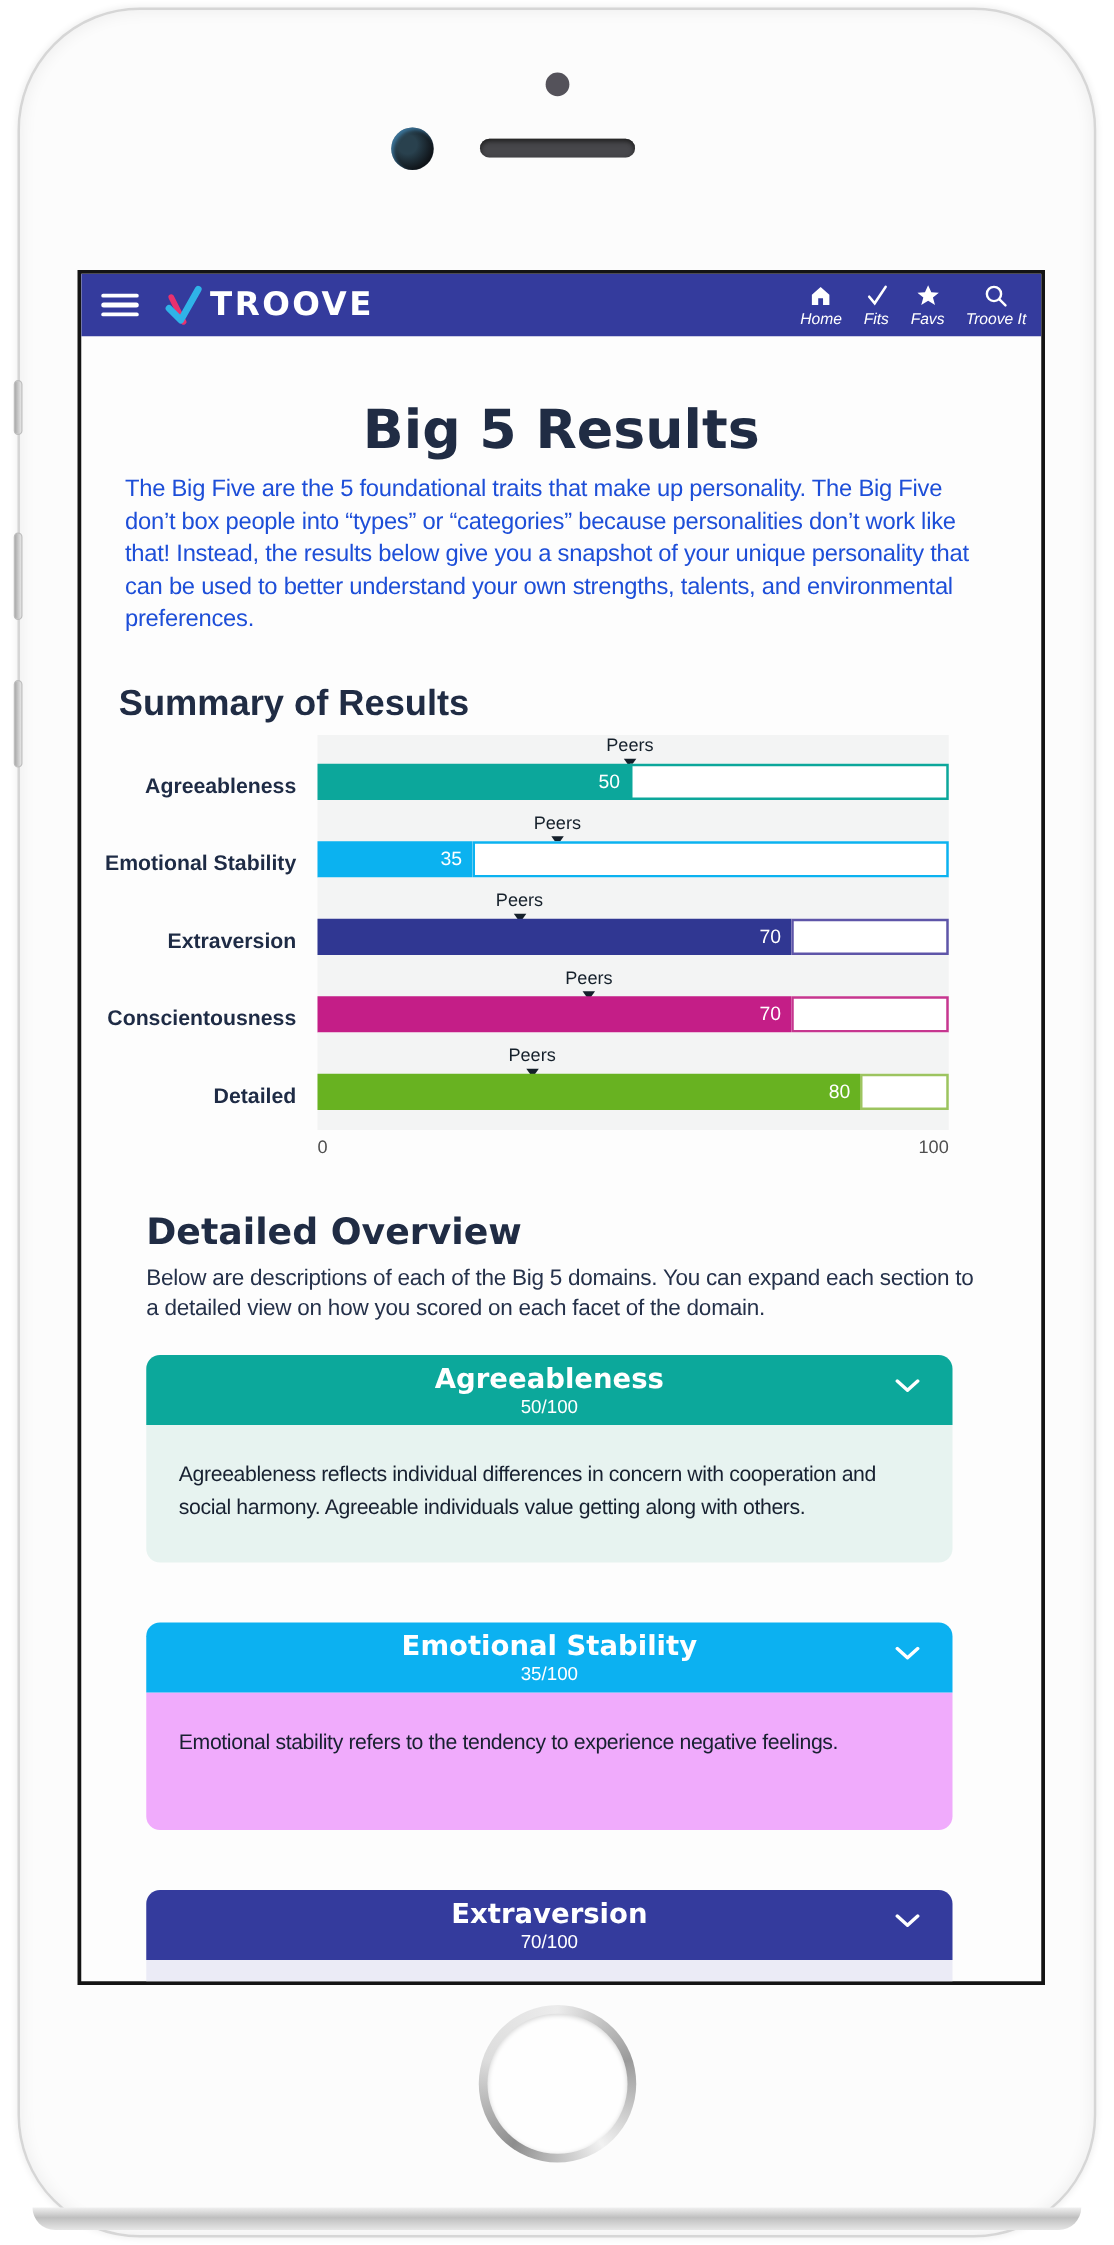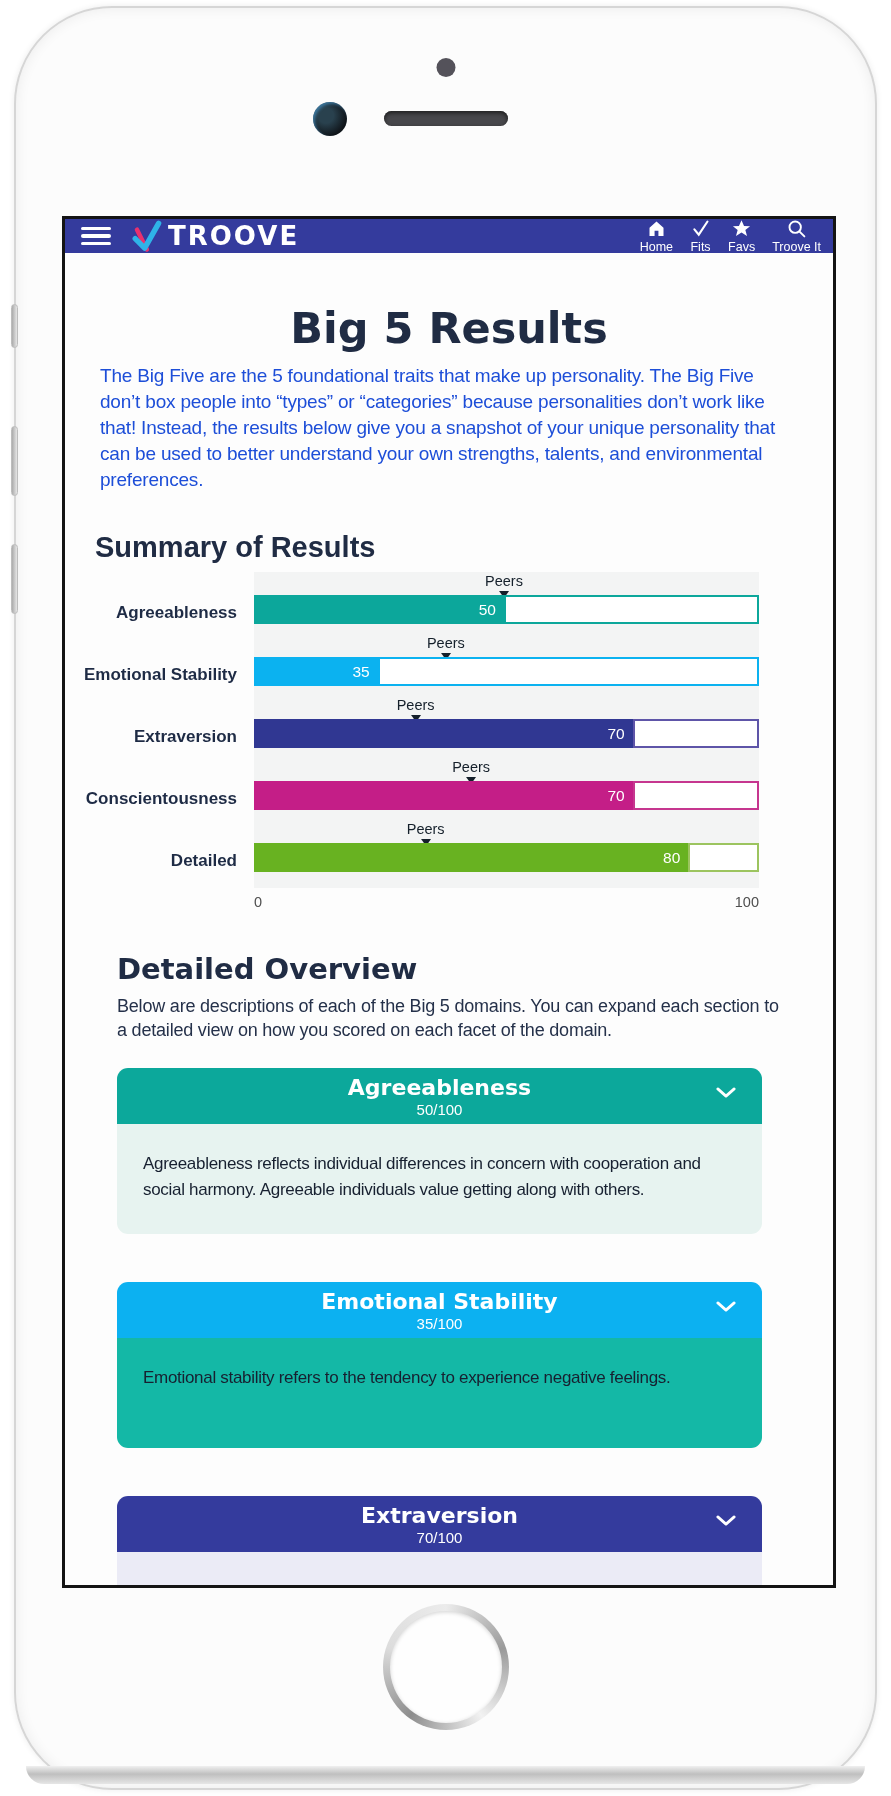--- a/index.html
+++ b/index.html
@@ -32,27 +32,27 @@
         box-shadow:inset 0 1px 4px rgba(0,0,0,.18);}
   .bottom-band{position:absolute;left:10px;right:10px;bottom:4px;height:18px;
         background:linear-gradient(#f0f0f0,#bfbfbf 45%,#e6e6e6);
         border-radius:0 0 84px 84px;}
 
   
   .screen{position:absolute;left:46px;top:208px;width:768px;height:1366px;
           border:3px solid #141414;background:#fdfdfd;overflow:hidden;}
 
   
-  .navbar{height:34px;background:#343b9d;display:flex;align-items:center;
+  .navbar{height:50px;background:#343b9d;display:flex;align-items:center;
           padding:0 12px 0 16px;box-sizing:border-box;gap:16px;}
   .hamburger{width:30px;display:flex;flex-direction:column;gap:4px;cursor:pointer;}
   .hamburger span{display:block;height:3.2px;border-radius:2px;background:#fff;}
   .brand{display:flex;align-items:center;gap:3px;color:#fff;cursor:pointer;
          font-family:"DejaVu Sans",sans-serif;font-weight:700;font-size:26px;letter-spacing:2px;}
-  .nav-items{margin-left:auto;display:flex;align-items:center;gap:17px;}
+  .nav-items{margin-left:auto;display:flex;align-items:center;gap:17px;font-style:italic;}
   .nav-item{display:flex;flex-direction:column;align-items:center;gap:1px;color:#fff;cursor:pointer;}
   .nav-label{font-size:12.5px;white-space:nowrap;}
 
   
   main{color:#25314a;}
   .page-title{font-family:"DejaVu Sans",sans-serif;font-weight:700;font-size:43px;
               color:#202c44;text-align:center;margin:50px 0 0;}
   .intro{font-size:19px;line-height:26px;letter-spacing:-0.2px;margin:10px 40px 0 35px;color:#1d4ed8;}
   .summary-heading{font-family:Liberation Sans, sans-serif;font-weight:700;font-size:29px;
                    color:#202c44;margin:38px 0 0 30px;}
@@ -251,21 +251,21 @@
     </div>
   </div>
             <div class="card ">
     <div class="card-header" style="background:#0cb1f1">
       <h3 class="card-title">Emotional Stability</h3>
       <div class="card-score">35/100</div>
       <svg class="chev" width="20" height="11" viewBox="0 0 22 12" fill="none" stroke="#fff" stroke-width="3" stroke-linecap="round" stroke-linejoin="round">
                   <path d="M2 2 L11 10 L20 2"></path>
                 </svg>
     </div>
-    <div class="card-body" style="background:#14b8a6">
+    <div class="card-body" style="background:#f0abfc">
       <p>Emotional stability refers to the tendency to experience negative feelings.</p>
     </div>
   </div>
             <div class="card ">
     <div class="card-header" style="background:#343b9d">
       <h3 class="card-title">Extraversion</h3>
       <div class="card-score">70/100</div>
       <svg class="chev" width="20" height="11" viewBox="0 0 22 12" fill="none" stroke="#fff" stroke-width="3" stroke-linecap="round" stroke-linejoin="round">
                   <path d="M2 2 L11 10 L20 2"></path>
                 </svg>

